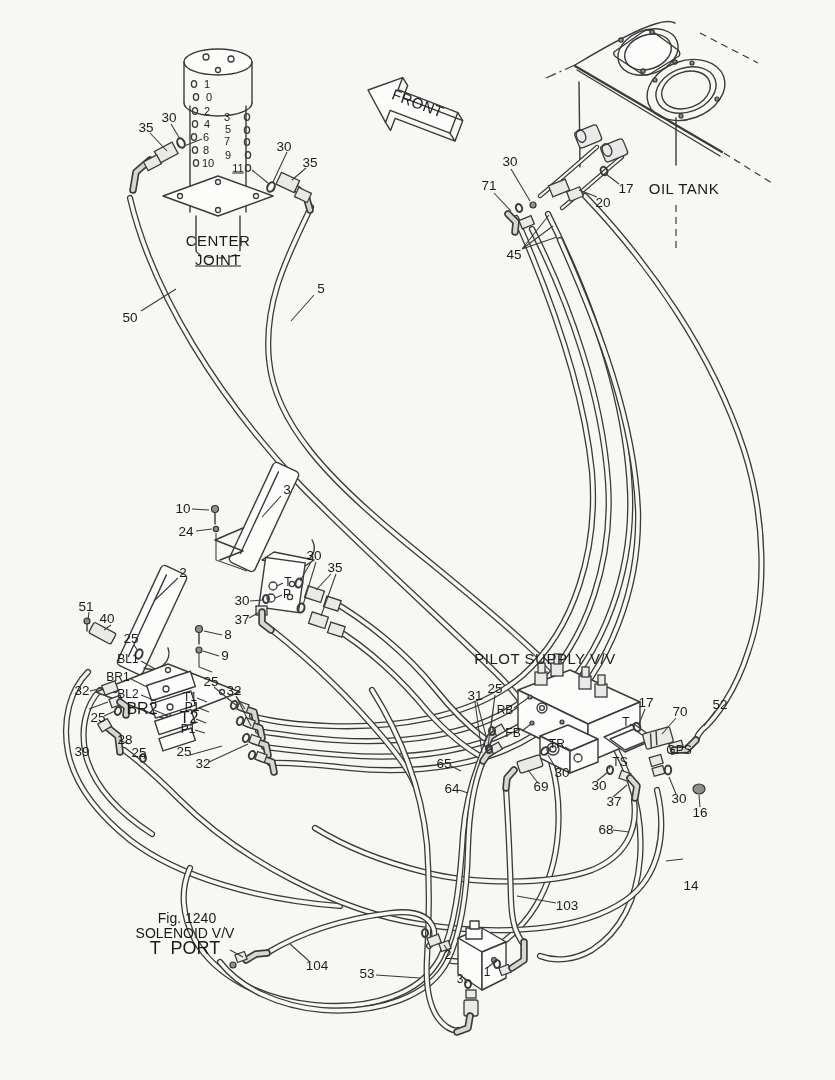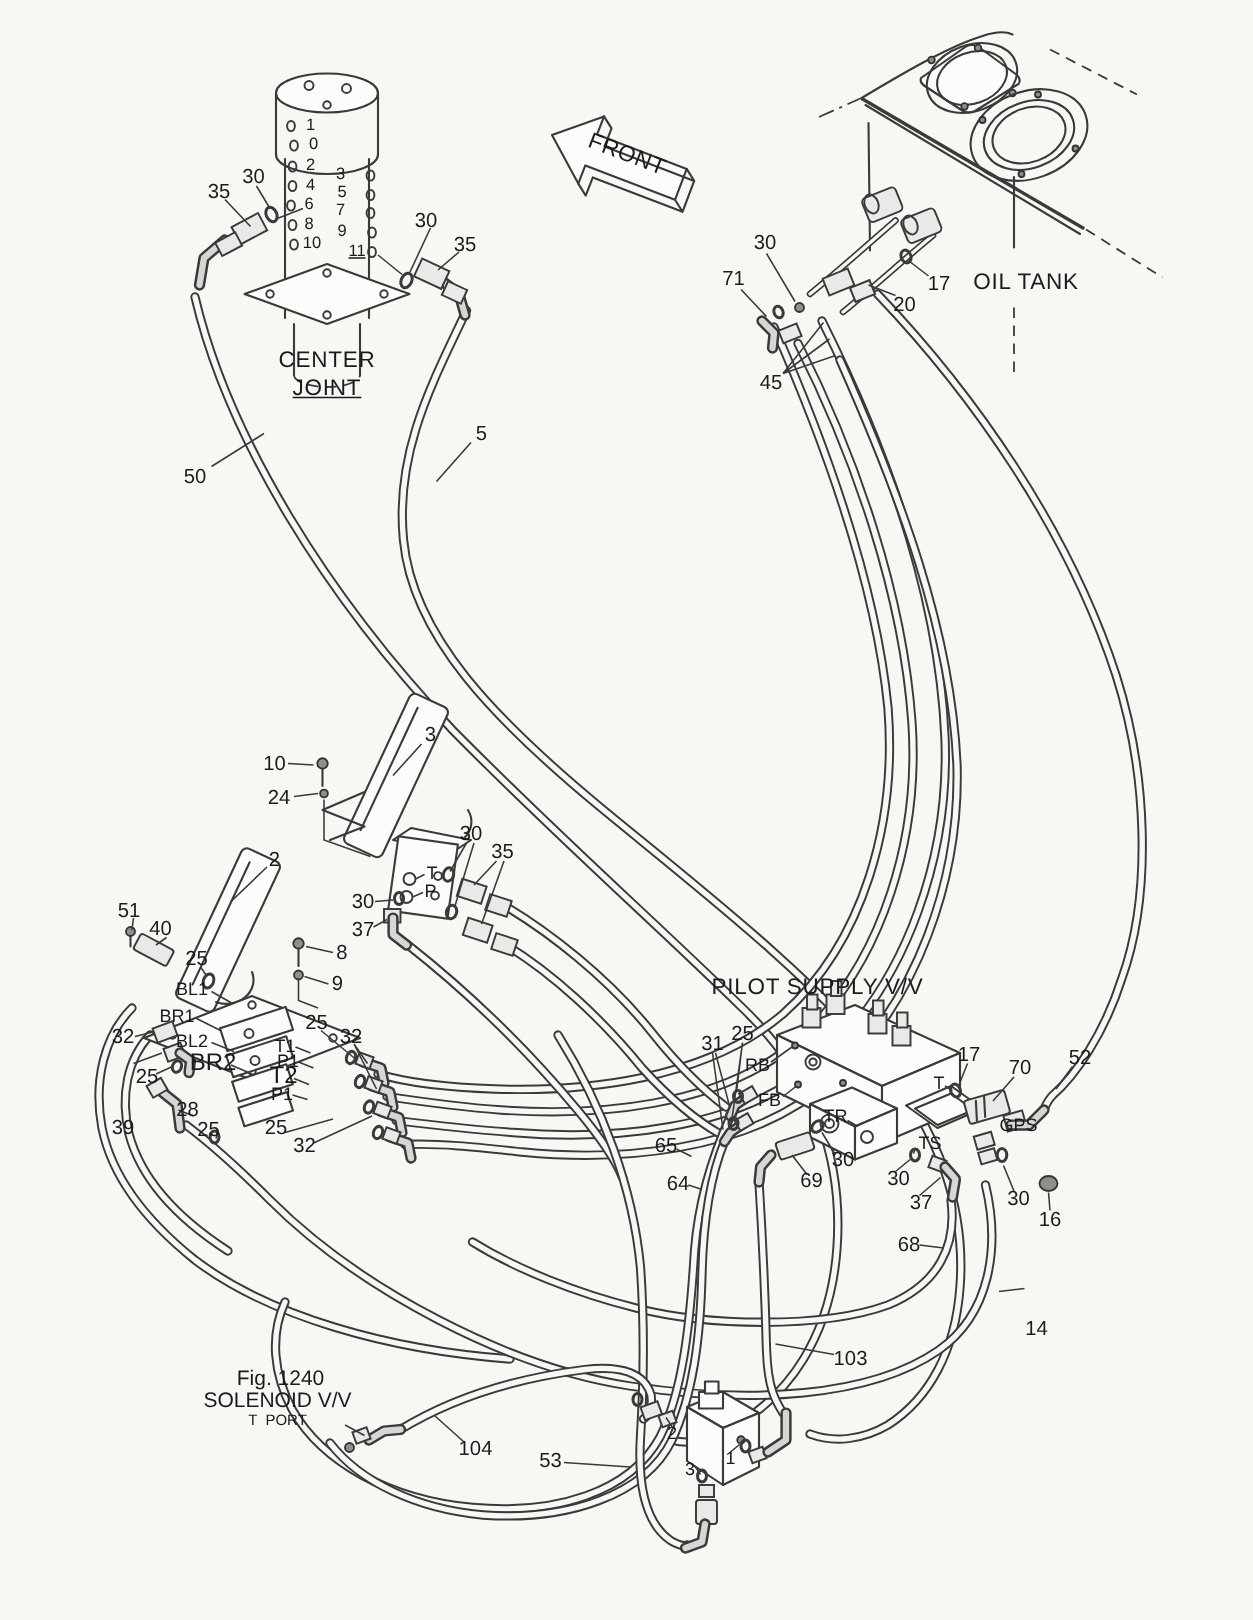--- a/index.html
+++ b/index.html
@@ -426,20 +426,20 @@
       <div class="lbl kind-part" style="left: 614px; top: 802px;">37</div>
       <div class="lbl kind-part" style="left: 679px; top: 799px;">30</div>
       <div class="lbl kind-part" style="left: 700px; top: 813px;">16</div>
       <div class="lbl kind-part" style="left: 444px; top: 764px;">65</div>
       <div class="lbl kind-part" style="left: 452px; top: 789px;">64</div>
       <div class="lbl kind-part" style="left: 606px; top: 830px;">68</div>
       <div class="lbl kind-part" style="left: 691px; top: 858px; margin-top: 28px;">14</div>
       <div class="lbl kind-part" style="left: 567px; top: 906px;">103</div>
       <div class="lbl kind-figure" style="left: 187px; top: 918px; font-size: 14px;">Fig. 1240</div>
       <div class="lbl kind-figure" style="left: 185px; top: 933px; font-size: 14px;">SOLENOID V/V</div>
-      <div class="lbl kind-figure" style="left: 185px; top: 948px; font-size: 10px;">T  PORT</div>
+      <div class="lbl kind-figure" style="left: 185px; top: 948px; font-size: 18px;">T  PORT</div>
       <div class="lbl kind-part" style="left: 317px; top: 966px;">104</div>
       <div class="lbl kind-part" style="left: 367px; top: 974px;">53</div>
       <div class="lbl kind-port" style="left: 448px; top: 955px; font-size: 12px;">2</div>
       <div class="lbl kind-port" style="left: 487px; top: 972px; font-size: 12px;">1</div>
       <div class="lbl kind-port" style="left: 460px; top: 979px; font-size: 12px;">3</div>
     </div>
 </div>
 
 </body></html>

